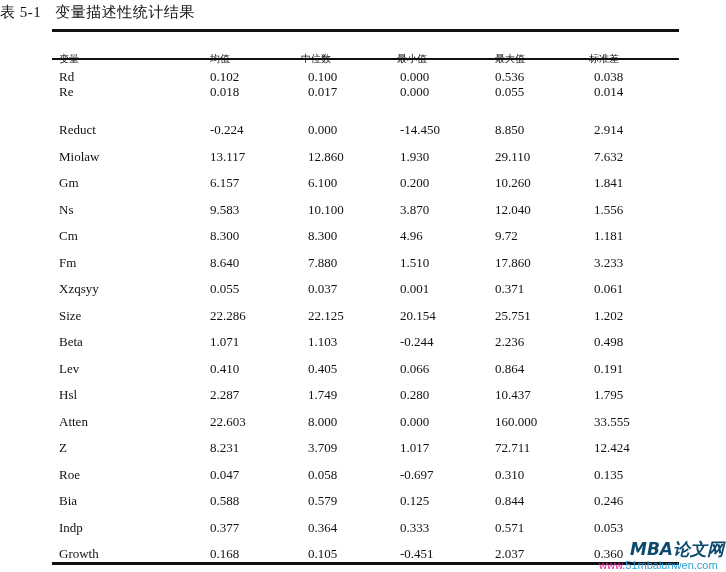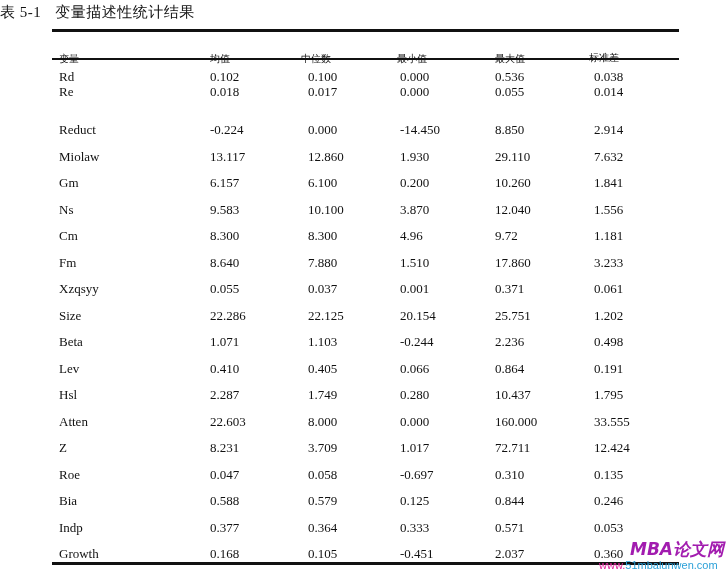--- a/index.html
+++ b/index.html
@@ -52,34 +52,34 @@
     .c0 { left: 59px; }
     .c1 { left: 210px; }
     .c2 { left: 308px; }
     .c3 { left: 400px; }
     .c4 { left: 495px; }
     .c5 { left: 594px; }
     .header .c1 { left: 210px; }
     .header .c2 { left: 301px; }
     .header .c3 { left: 397px; }
     .header .c4 { left: 495px; }
-    .header .c5 { left: 589px; font-family: Liberation Mono, monospace; }
+    .header .c5 { left: 589px; }
 
     .watermark {
       position: absolute;
       left: 599px;
       top: 540px;
       width: 127px;
     }
     .wm-title {
       font-family: "DejaVu Sans", "Liberation Sans", sans-serif;
       font-style: italic;
       font-weight: bold;
       font-size: 17px;
-      color: #a21caf;
+      color: #0c4a6e;
       text-align: right;
       padding-right: 2px;
       line-height: 19px;
     }
     .wm-url {
       font-family: "Liberation Sans", "DejaVu Sans", sans-serif;
       font-size: 11px;
       color: #e0219a;
       line-height: 12px;
       text-align: left;

